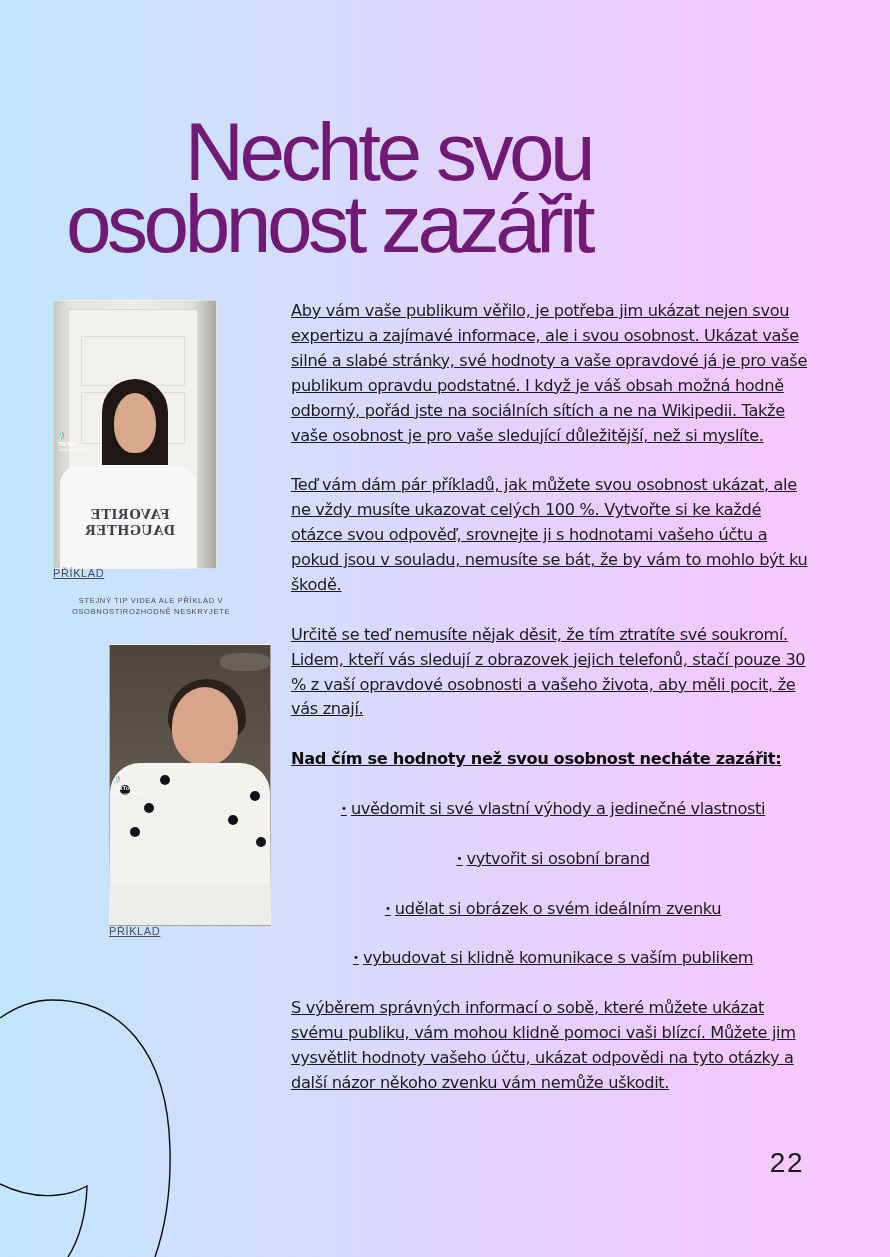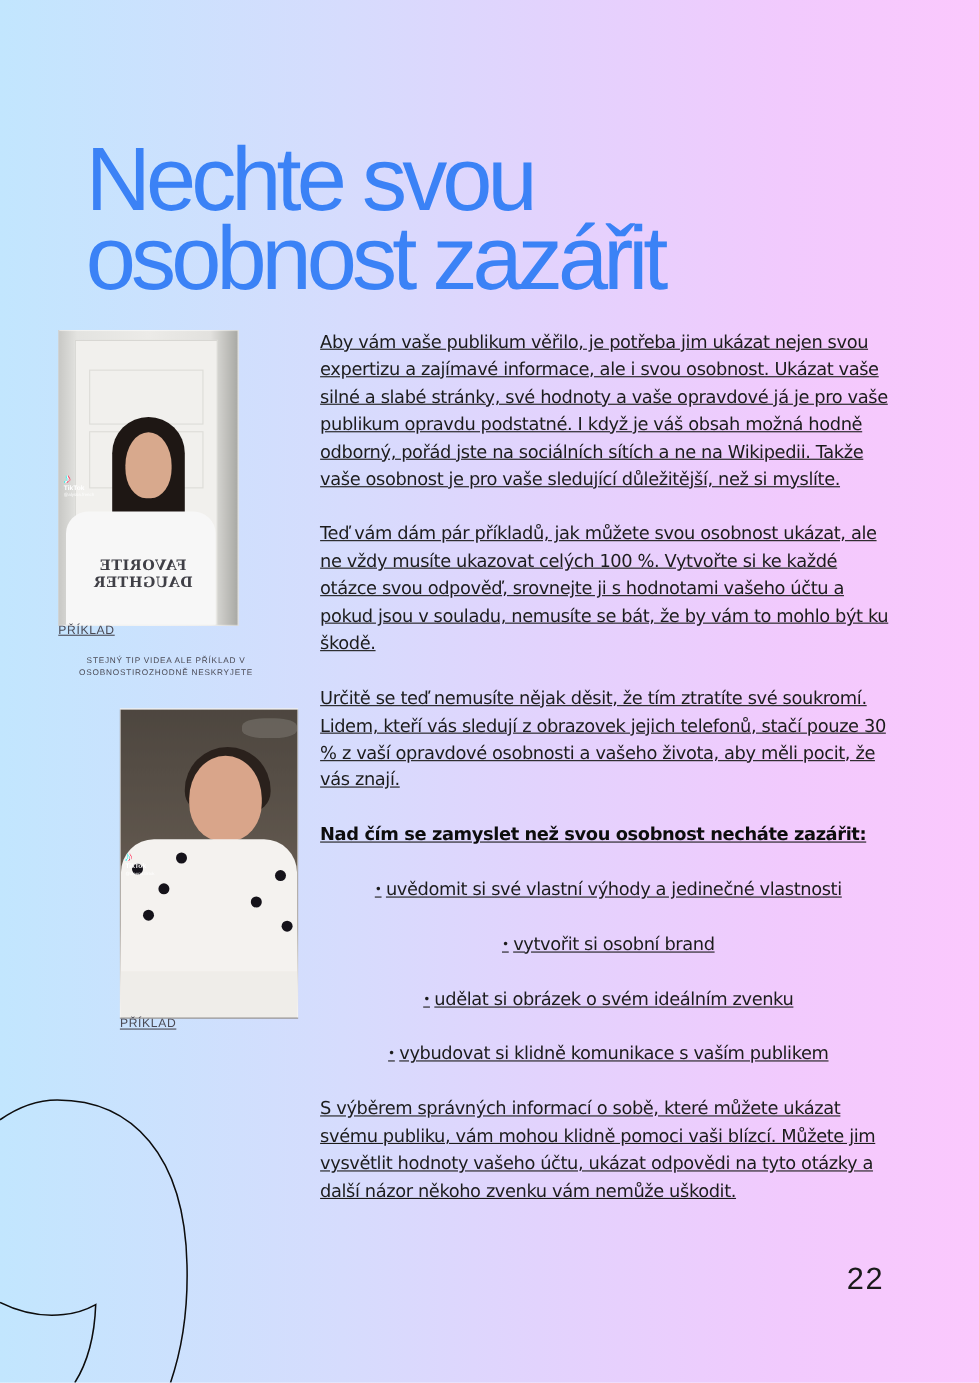--- a/index.html
+++ b/index.html
@@ -12,27 +12,28 @@
       position: relative;
       overflow: hidden;
       background: linear-gradient(90deg, #c2e6fe 0%, #d6dcfd 35%, #e2d3fd 55%, #f1cafd 80%, #fbc8fd 100%);
       font-family: "DejaVu Sans", sans-serif;
       color: #1a1a1a;
     }
     .title {
       position: absolute;
       left: 62px;
       top: 112px;
-      margin: 16px;
+      margin: 4px;
       font-family: "Liberation Sans", sans-serif;
       font-weight: 400;
       font-size: 82px;
       line-height: 72px;
       letter-spacing: -4.5px;
-      color: #3b82f6;
+      color: #701a75;
+      text-align: right;
     }
     .title span { display: block; }
 
     .photo {
       position: absolute;
       overflow: hidden;
       border: 1px solid rgba(255,255,255,0.5);
     }
     .photo1 {
       left: 53px; top: 300px; width: 162px; height: 267px;
@@ -246,21 +247,21 @@
     <span>TikTok</span>
     <span class="handle">@aleena.tiktok</span>
   </div>
 </div>
 <a class="caption-link" style="left:109px;top:925px;">PŘÍKLAD</a>
 
 <div class="body-text">
   <p>Aby vám vaše publikum věřilo, je potřeba jim ukázat nejen svou expertizu a zajímavé informace, ale i svou osobnost. Ukázat vaše silné a slabé stránky, své hodnoty a vaše opravdové já je pro vaše publikum opravdu podstatné. I když je váš obsah možná hodně odborný, pořád jste na sociálních sítích a ne na Wikipedii. Takže vaše osobnost je pro vaše sledující důležitější, než si myslíte.</p>
   <p>Teď vám dám pár příkladů, jak můžete svou osobnost ukázat, ale ne vždy musíte ukazovat celých 100 %. Vytvořte si ke každé otázce svou odpověď, srovnejte ji s hodnotami vašeho účtu a pokud jsou v souladu, nemusíte se bát, že by vám to mohlo být ku škodě.</p>
   <p>Určitě se teď nemusíte nějak děsit, že tím ztratíte své soukromí. Lidem, kteří vás sledují z obrazovek jejich telefonů, stačí pouze 30 % z vaší opravdové osobnosti a vašeho života, aby měli pocit, že vás znají.</p>
-  <p class="bold">Nad čím se zamyslet než svou osobnost necháte zazářit:</p>
+  <p class="bold">Nad čím se hodnoty než svou osobnost necháte zazářit:</p>
   <ul>
     <li><span class="dot">•</span><span>uvědomit si své vlastní výhody a jedinečné vlastnosti</span></li>
     <li><span class="dot">•</span><span>vytvořit si osobní brand</span></li>
     <li><span class="dot">•</span><span>udělat si obrázek o svém ideálním zvenku</span></li>
     <li><span class="dot">•</span><span>vybudovat si klidně komunikace s vaším publikem</span></li>
   </ul>
   <p>S výběrem správných informací o sobě, které můžete ukázat svému publiku, vám mohou klidně pomoci vaši blízcí. Můžete jim vysvětlit hodnoty vašeho účtu, ukázat odpovědi na tyto otázky a další názor někoho zvenku vám nemůže uškodit.</p>
 </div>
 
 <svg class="quote-mark" viewBox="0 0 200 267" xmlns="http://www.w3.org/2000/svg">

